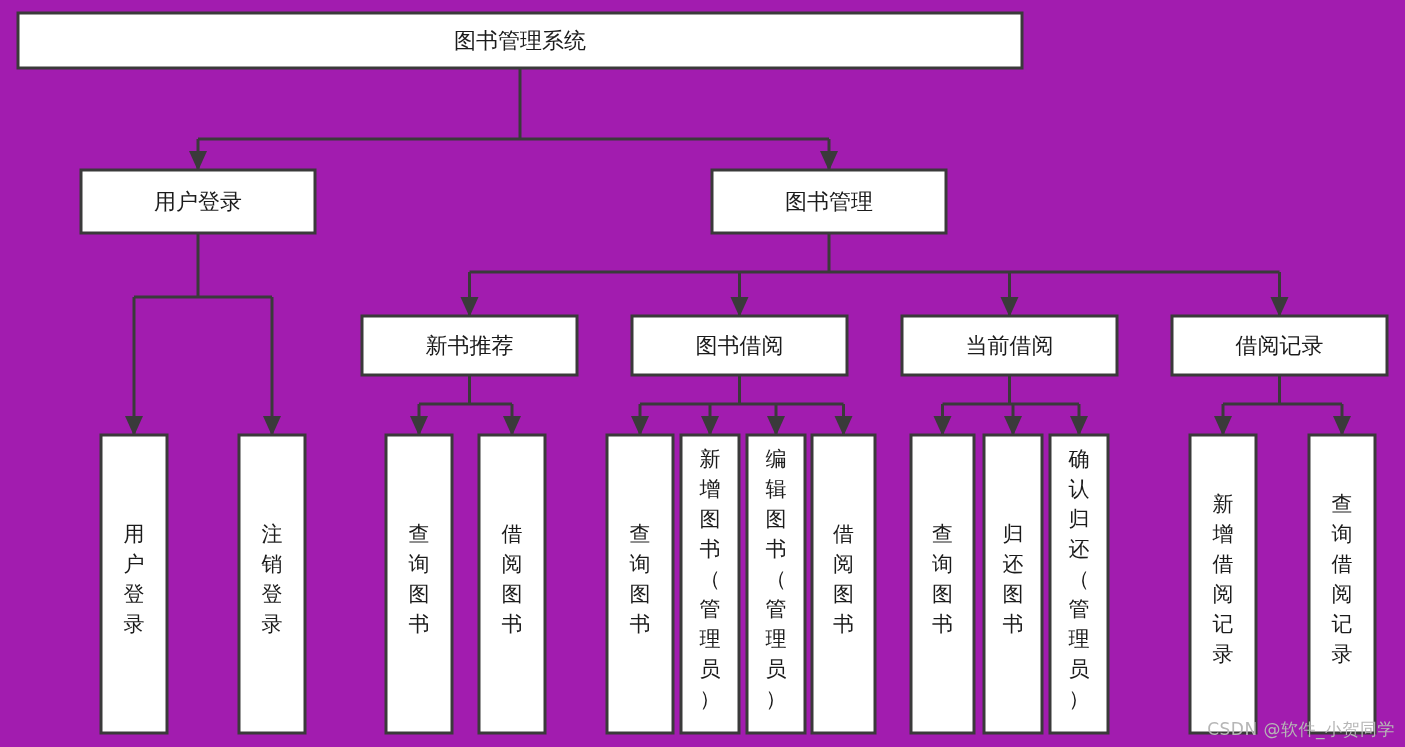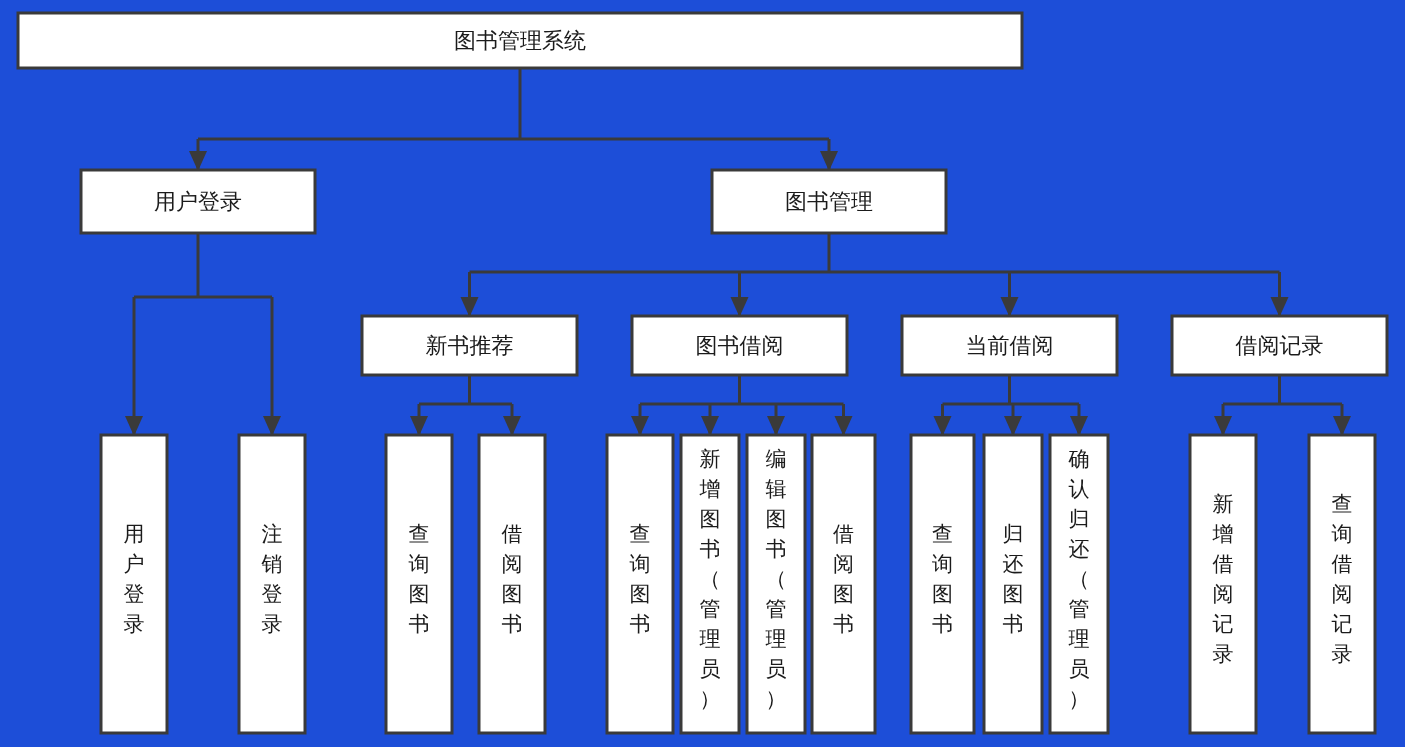--- a/index.html
+++ b/index.html
@@ -10,21 +10,21 @@
   body {
     width: 1405px;
     height: 747px;
     font-family: "DejaVu Sans", "Liberation Sans", sans-serif;
     overflow: hidden;
   }
   #diagram-root {
     position: relative;
     width: 1405px;
     height: 747px;
-    background: #1d4ed8;
+    background: #a21caf;
   }
   svg#tree-svg {
     position: absolute;
     left: 0;
     top: 0;
     width: 1405px;
     height: 747px;
     display: block;
   }
   .node-box {
@@ -207,14 +207,15 @@
           <text x="1223" y="511" class="node-label-vertical"><tspan x="1223" dy="0">新</tspan><tspan x="1223" dy="30">增</tspan><tspan x="1223" dy="30">借</tspan><tspan x="1223" dy="30">阅</tspan><tspan x="1223" dy="30">记</tspan><tspan x="1223" dy="30">录</tspan></text>
         </g>
         <g>
           <rect x="1309" y="435" width="66" height="298" class="node-box"></rect>
           <text x="1342" y="511" class="node-label-vertical"><tspan x="1342" dy="0">查</tspan><tspan x="1342" dy="30">询</tspan><tspan x="1342" dy="30">借</tspan><tspan x="1342" dy="30">阅</tspan><tspan x="1342" dy="30">记</tspan><tspan x="1342" dy="30">录</tspan></text>
         </g>
       </g>
 
   </svg>
 
+  <div class="watermark">CSDN @软件_小贺同学</div>
 
 </div>
 
 </body></html>

